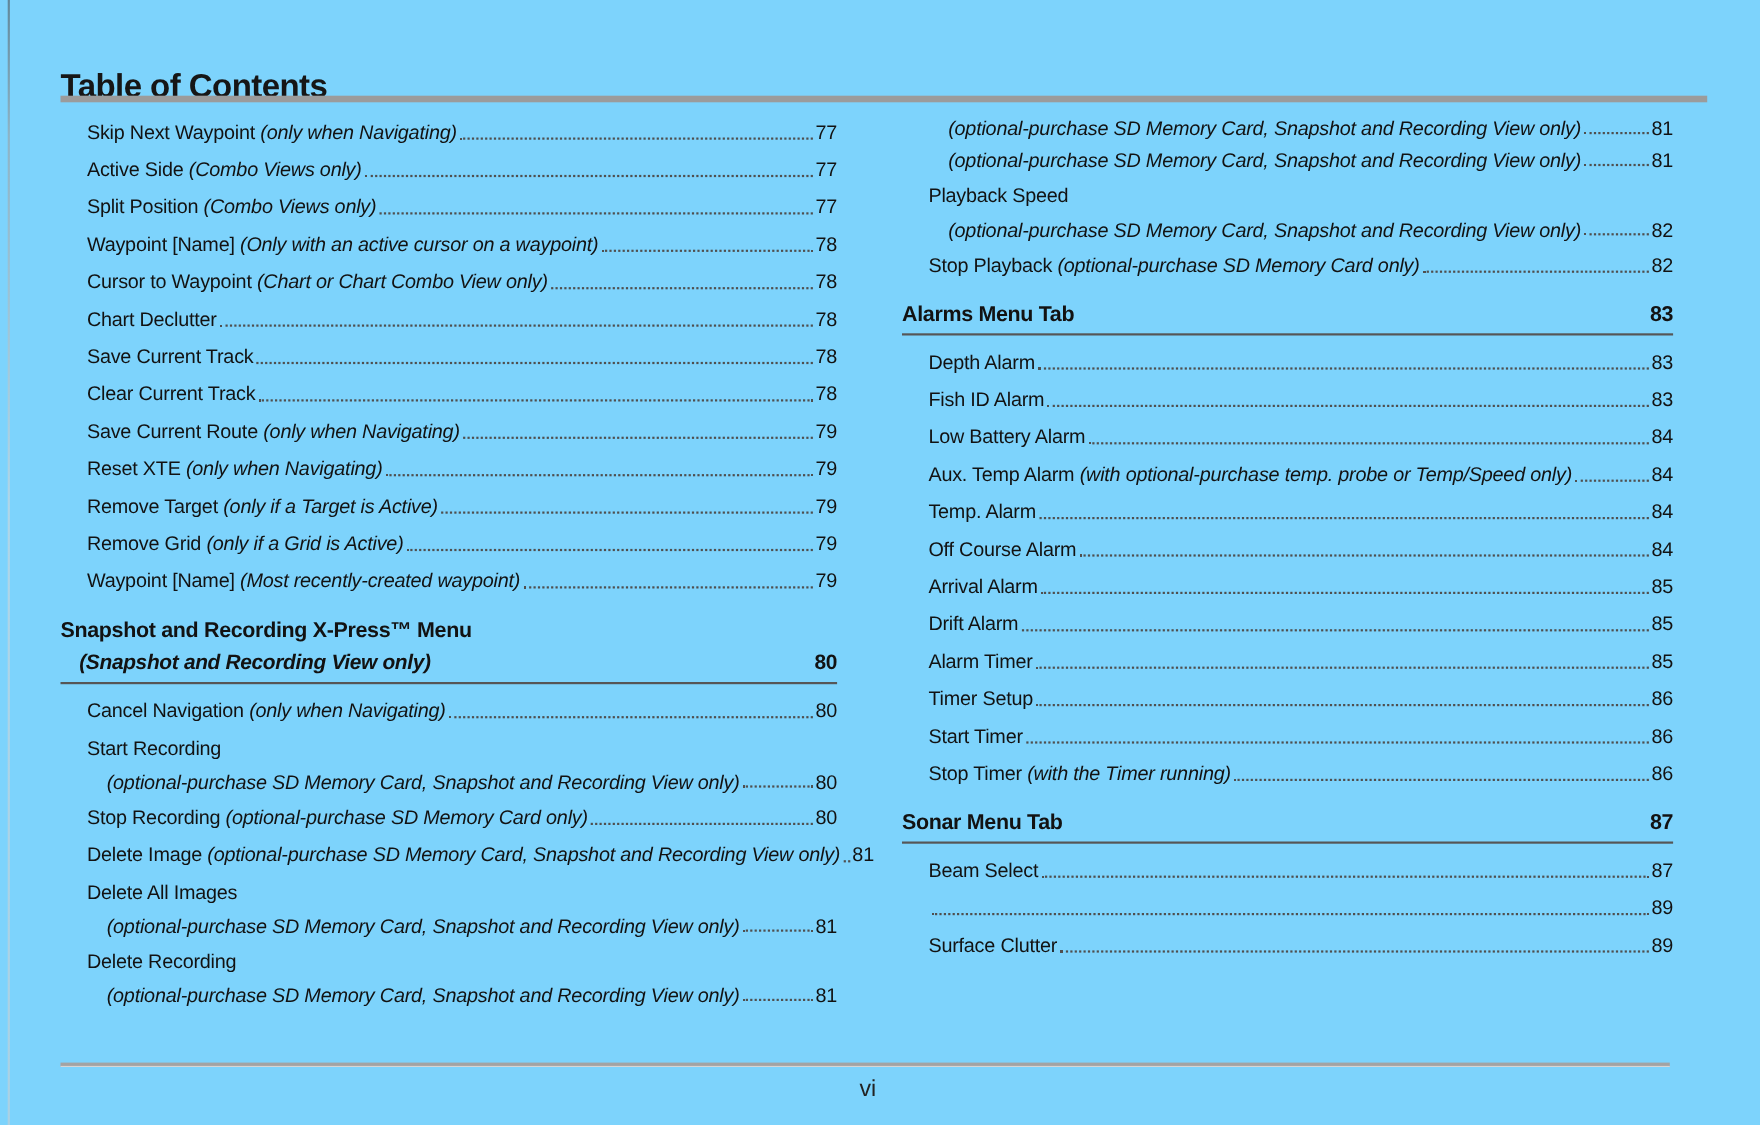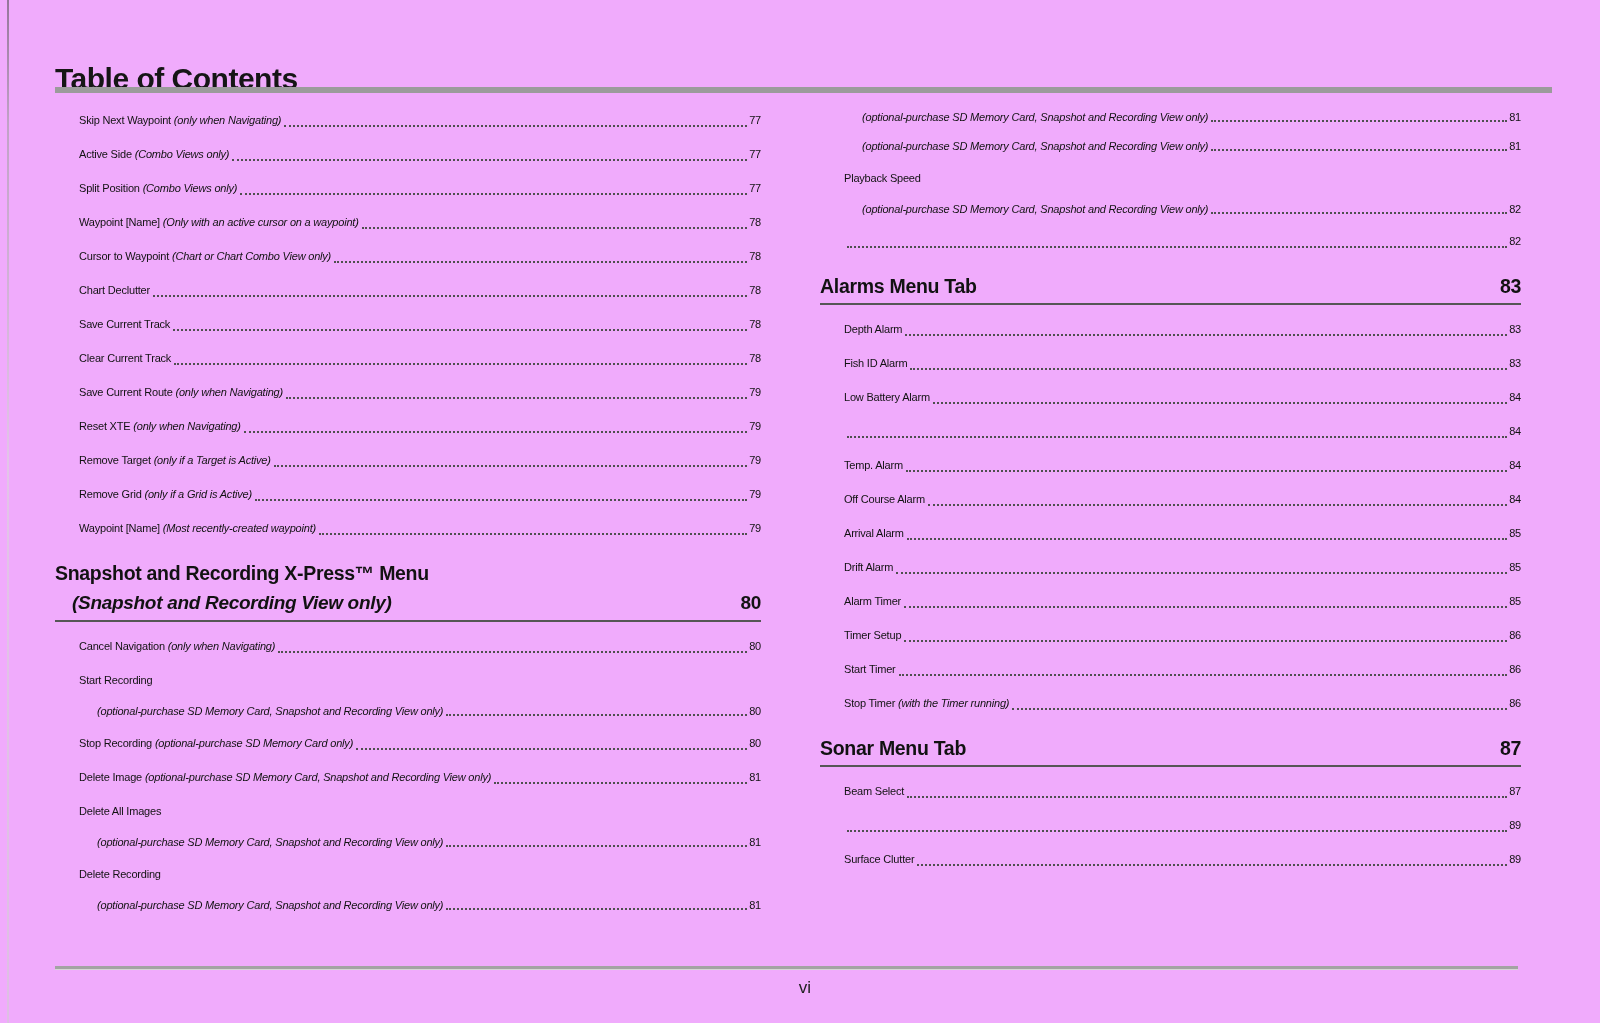--- a/index.html
+++ b/index.html
@@ -6,21 +6,21 @@
     margin: 0;
     padding: 0;
     background: #ffffff;
     font-family: "Liberation Sans", sans-serif;
     color: #121212;
   }
   .page {
     position: relative;
     width: 1600px;
     height: 1023px;
-    background: #f0abfc;
+    background: #7dd3fc;
     overflow: hidden;
   }
   .scan-edge {
     position: absolute;
     left: 7px;
     top: 0;
     width: 2px;
     height: 100%;
     background: linear-gradient(#4a4a4a 0%, #9a9a9a 12%, #d8d8d8 45%, #cfcfcf 100%);
     opacity: 0.55;
@@ -46,21 +46,21 @@
     position: absolute;
     top: 103px;
   }
   .col-left  { left: 55px;  width: 706px; }
   .col-right { left: 820px; width: 701px; }
 
   .row {
     display: flex;
     align-items: baseline;
     line-height: 34px;
-    font-size: 11px;
+    font-size: 18px;
     letter-spacing: -0.2px;
     padding-left: 24px;
   }
   .row.cont {
     line-height: 29px;
     padding-left: 42px;
   }
   .row .label { white-space: nowrap; }
   .it { font-style: italic; }
   .leader {
@@ -105,25 +105,25 @@
     position: absolute;
     left: 55px;
     top: 966px;
     width: 1463px;
     height: 3px;
     background: #a3a3a3;
     border-bottom: 1px solid #d6d6d6;
   }
   .footer-page {
     position: absolute;
-    left: 16px;
+    left: 0;
     top: 978px;
     width: 1578px;
     text-align: center;
-    font-size: 17px;
+    font-size: 21px;
     color: #222;
   }
 </style>
 </head>
 <body>
 
 <div class="page">
   <div class="scan-edge"></div>
 
   <h1 class="page-title">Table of Contents</h1>
@@ -303,20 +303,21 @@
           <span class="label"><span>Playback Speed</span></span>
         </div>
         <div class="row cont">
           <span class="it label">(optional-purchase SD Memory Card, Snapshot and Recording View only)</span>
           <span class="leader"></span>
           <span class="pg">82</span>
         </div>
       </div>
       <div class="toc-entry">
         <div class="row">
+          <span class="label"><span>Stop Playback</span> <span class="it">(optional-purchase SD Memory Card only)</span></span>
           <span class="leader"></span>
           <span class="pg">82</span>
         </div>
       </div>
       <div class="toc-section">
         <div class="sec-line1">
           <span class="sec-title">Alarms Menu Tab</span>
           <span class="sec-pg">83</span>
         </div>
         <div class="sec-rule"></div>
@@ -337,20 +338,21 @@
       </div>
       <div class="toc-entry">
         <div class="row">
           <span class="label"><span>Low Battery Alarm</span></span>
           <span class="leader"></span>
           <span class="pg">84</span>
         </div>
       </div>
       <div class="toc-entry">
         <div class="row">
+          <span class="label"><span>Aux. Temp Alarm</span> <span class="it">(with optional-purchase temp. probe or Temp/Speed only)</span></span>
           <span class="leader"></span>
           <span class="pg">84</span>
         </div>
       </div>
       <div class="toc-entry">
         <div class="row">
           <span class="label"><span>Temp. Alarm</span></span>
           <span class="leader"></span>
           <span class="pg">84</span>
         </div>

